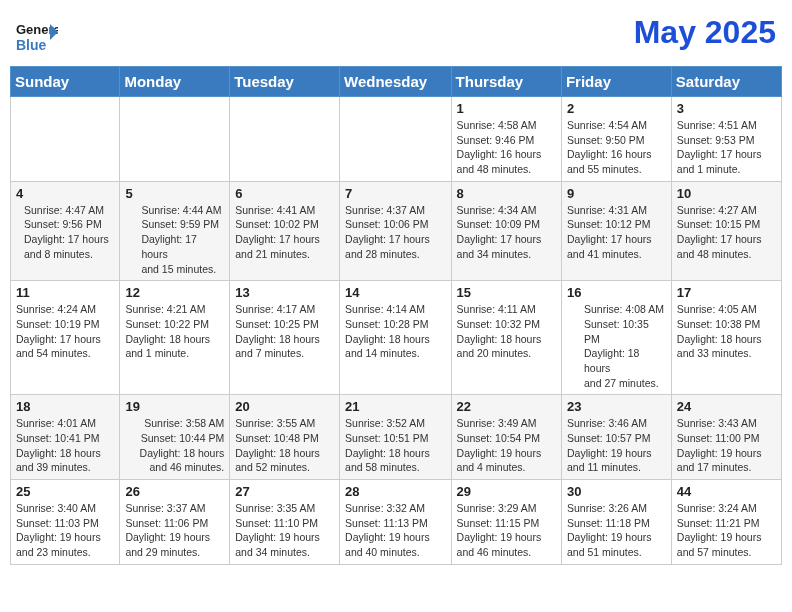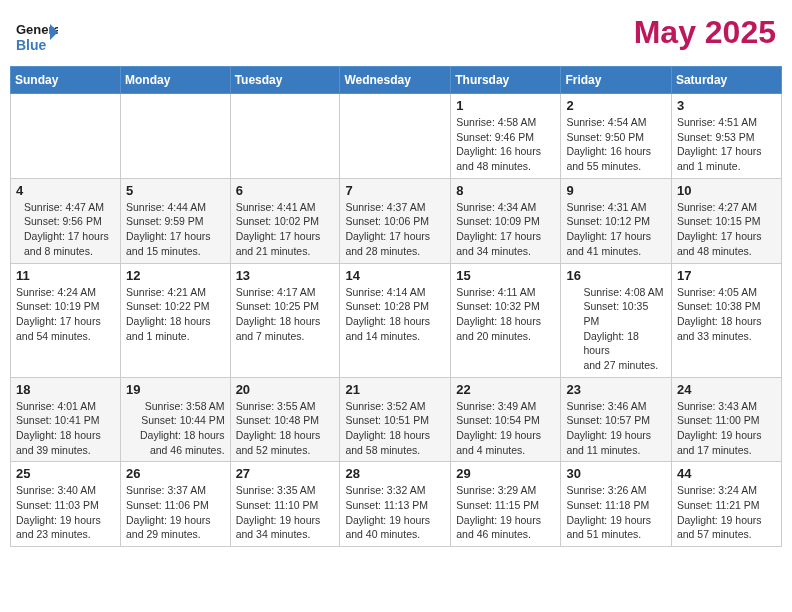--- a/index.html
+++ b/index.html
@@ -21,35 +21,35 @@
       display: flex;
       flex-direction: column;
       align-items: flex-start;
     }
     .title-area {
       text-align: right;
     }
     .month-title {
       font-size: 32px;
       font-weight: bold;
-      color: #be185d;
+      color: #1d4ed8;
     }
     .subtitle {
       font-size: 14px;
       color: #444;
     }
     .calendar {
       width: 100%;
       border-collapse: collapse;
       border: 1px solid #ccc;
     }
     .calendar th {
       background: #3a7bbf;
       color: #fff;
-      font-size: 12px;
+      font-size: 15px;
       font-weight: bold;
       padding: 6px 4px;
       text-align: left;
       border: 1px solid #5592cc;
     }
     .calendar td {
       border: 1px solid #ccc;
       vertical-align: top;
       padding: 4px 5px;
       width: 113px;
@@ -143,21 +143,21 @@
       <tr>
         <td>
           <span class="day-number">4</span>
           <div class="day-info" style="white-space: pre-line; margin-left: 8px;">Sunrise: 4:47 AM
 Sunset: 9:56 PM
 Daylight: 17 hours
 and 8 minutes.</div>
         </td>
         <td>
           <span class="day-number">5</span>
-          <div class="day-info" style="white-space: pre-line;">Sunrise: 4:44 AM
+          <div class="day-info" style="white-space: pre-line; margin-left: 16px;">Sunrise: 4:44 AM
 Sunset: 9:59 PM
 Daylight: 17 hours
 and 15 minutes.</div>
         </td>
         <td>
           <span class="day-number">6</span>
           <div class="day-info" style="white-space: pre-line;">Sunrise: 4:41 AM
 Sunset: 10:02 PM
 Daylight: 17 hours
 and 21 minutes.</div>

